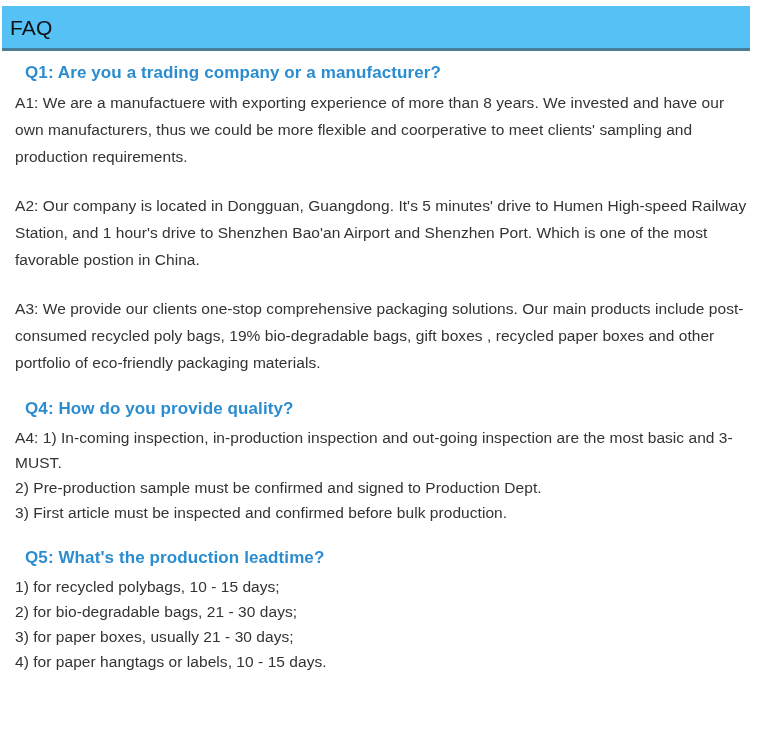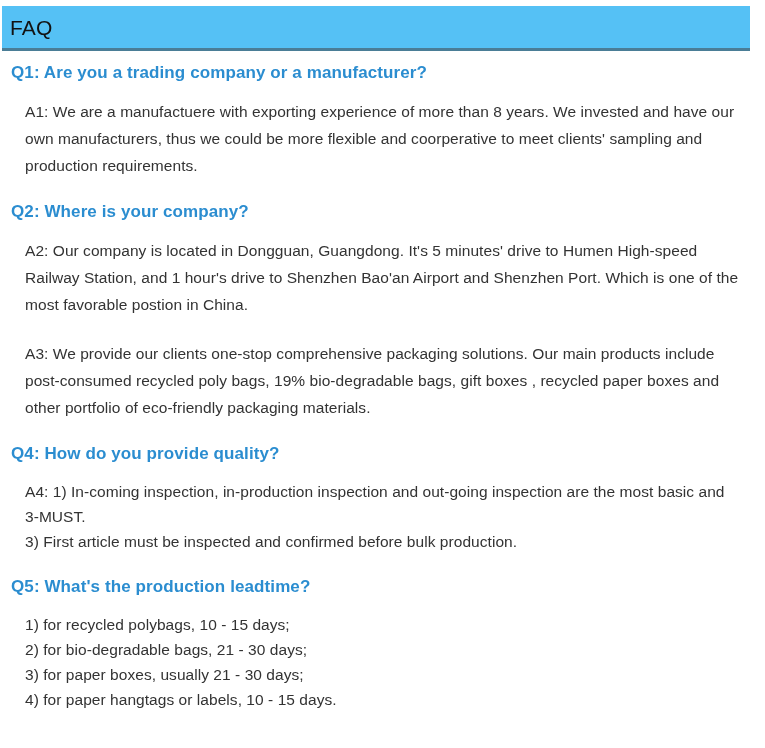--- a/index.html
+++ b/index.html
@@ -59,29 +59,29 @@
   }
   .faq-item:last-child {
     margin-bottom: 0;
   }
 
   .faq-question {
     font-size: 17px;
     font-weight: bold;
     color: #2b8dd0;
     line-height: 1.3;
-    margin: 0 0 5px 0;
+    margin: 0 0 5px 14px;
     letter-spacing: 0.1px;
   }
 
   .faq-answer {
     font-size: 15.5px;
     color: #333333;
     line-height: 27px;
-    margin: 14px;
+    margin: 4px;
     letter-spacing: 0.05px;
   }
 
   .faq-answer.tight {
     line-height: 25px;
   }
 
   .faq-answer .line {
     display: block;
   }
@@ -96,32 +96,32 @@
   </div>
 
   <div class="faq-body">
 
     <div class="faq-item">
       <p class="faq-question">Q1: Are you a trading company or a manufacturer?</p>
       <p class="faq-answer">A1: We are a manufactuere with exporting experience of more than 8 years. We invested and have our own manufacturers, thus we could be more flexible and coorperative to meet clients' sampling and production requirements.</p>
     </div>
 
     <div class="faq-item">
-      <p class="faq-question">Q2: Where is your company?</p>
       <p class="faq-answer">A2: Our company is located in Dongguan, Guangdong. It's 5 minutes' drive to Humen High-speed Railway Station, and 1 hour's drive to Shenzhen Bao'an Airport and Shenzhen Port. Which is one of the most favorable postion in China.</p>
     </div>
 
     <div class="faq-item">
       <p class="faq-answer">A3: We provide our clients one-stop comprehensive packaging solutions. Our main products include post-consumed recycled poly bags, 19% bio-degradable bags, gift boxes , recycled paper boxes and other portfolio of eco-friendly packaging materials.</p>
     </div>
 
     <div class="faq-item">
       <p class="faq-question">Q4: How do you provide quality?</p>
       <p class="faq-answer tight">
         <span class="line">A4: 1) In-coming inspection, in-production inspection and out-going inspection are the most basic and 3-MUST.</span>
+        <span class="line">2) Pre-production sample must be confirmed and signed to Production Dept.</span>
         <span class="line">3) First article must be inspected and confirmed before bulk production.</span>
       </p>
     </div>
 
     <div class="faq-item">
       <p class="faq-question">Q5: What's the production leadtime?</p>
       <p class="faq-answer tight">
         <span class="line">1) for recycled polybags, 10 - 15 days;</span>
         <span class="line">2) for bio-degradable bags, 21 - 30 days;</span>
         <span class="line">3) for paper boxes, usually 21 - 30 days;</span>

